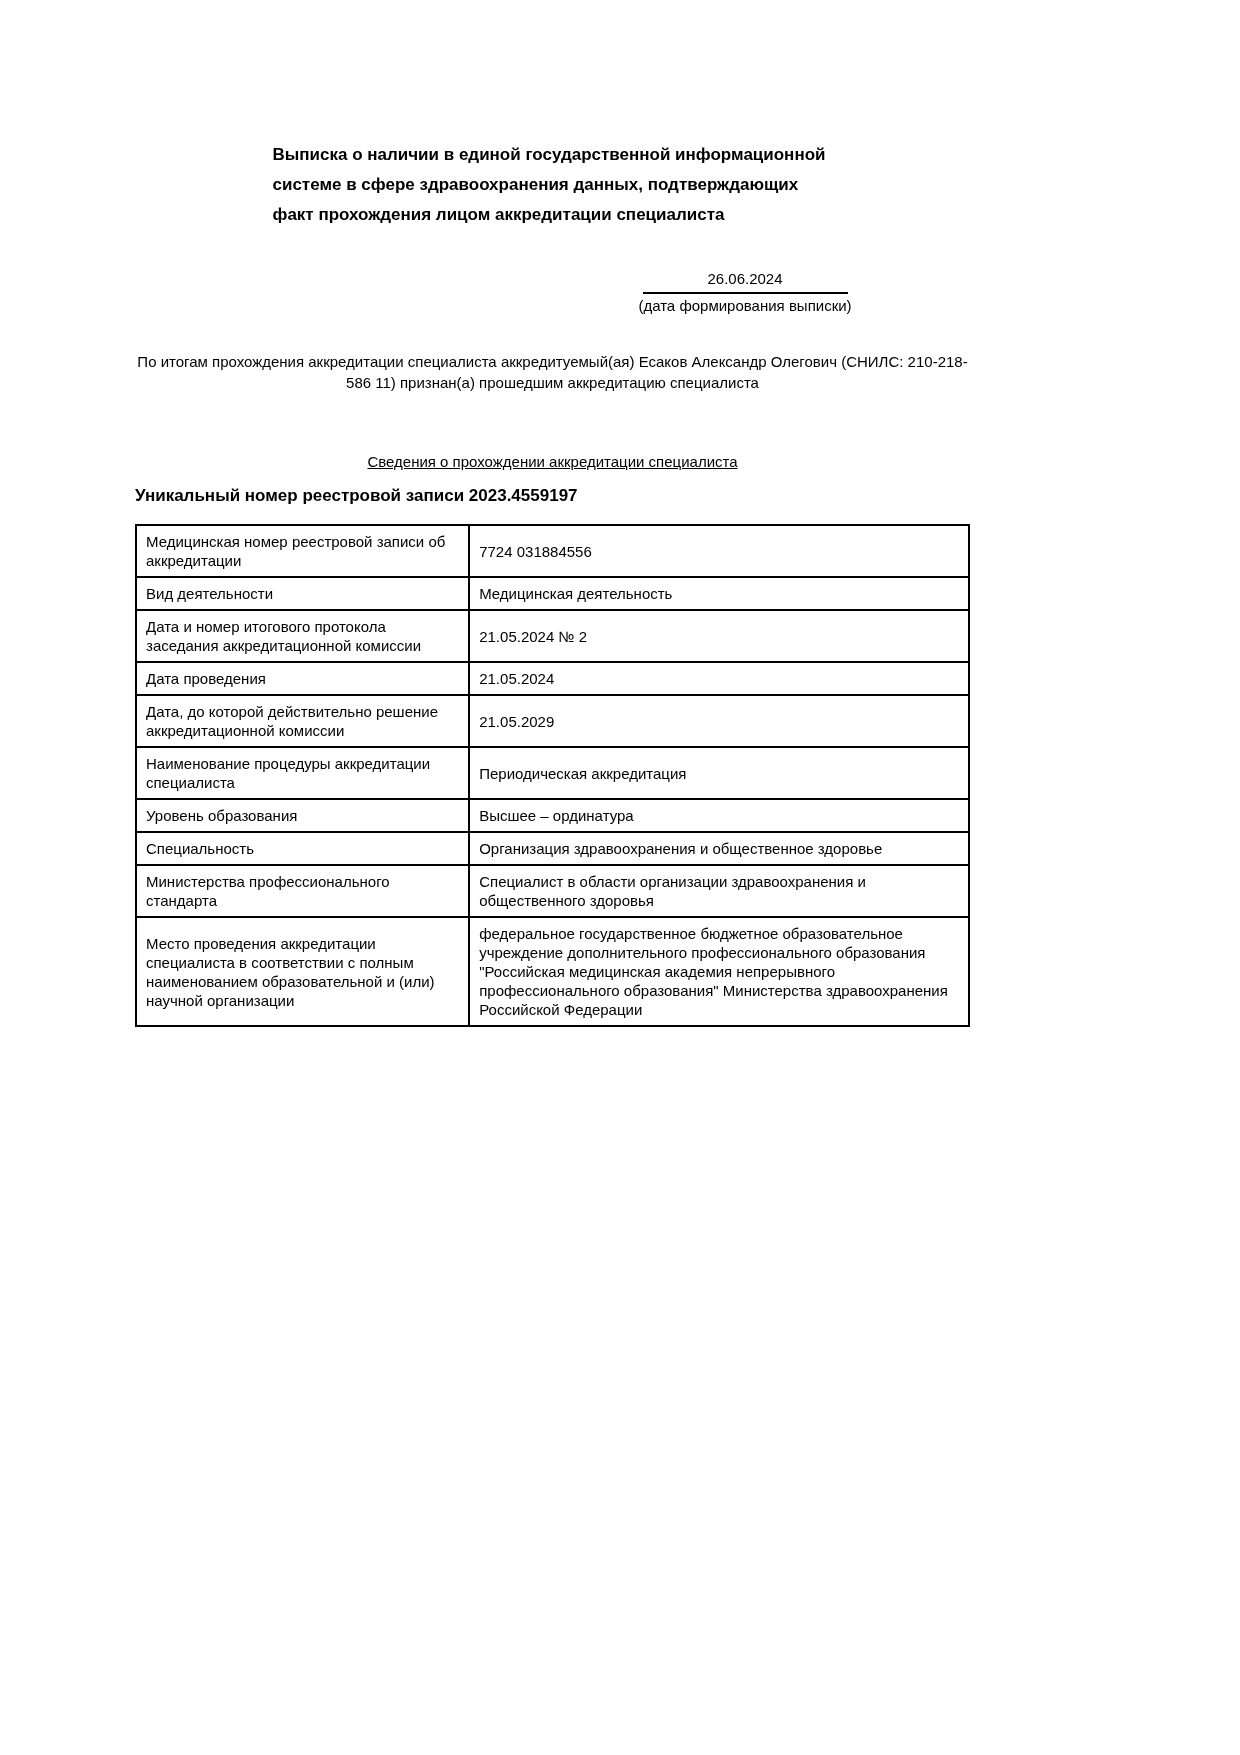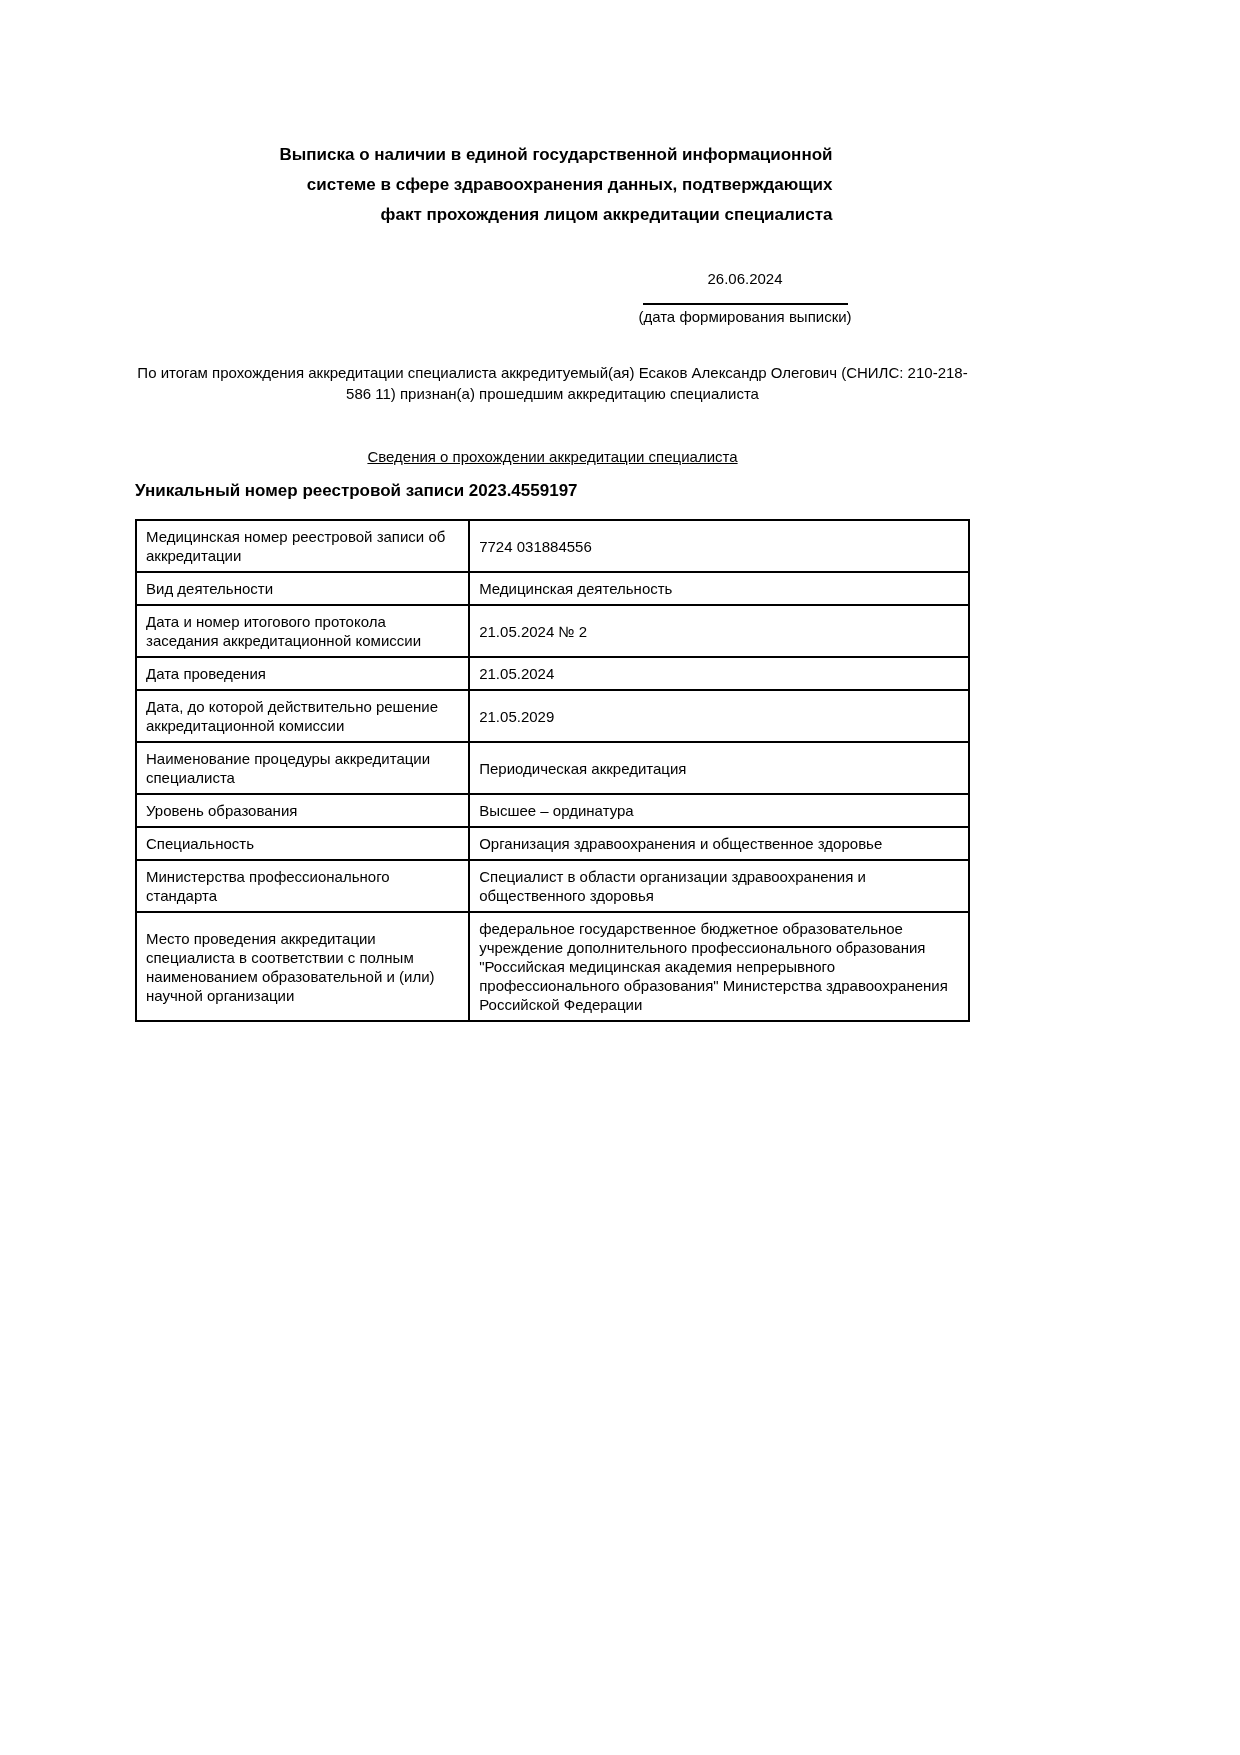--- a/index.html
+++ b/index.html
@@ -17,50 +17,50 @@
   }
   .page {
     position: relative;
     width: 835px;
     margin-left: 135px;
     padding-top: 140px;
   }
   .doc-title {
     font-size: 17px;
     font-weight: bold;
-    text-align: right;
+    text-align: left;
     line-height: 30px;
     max-width: 560px;
     margin: 0 auto;
   }
   .date-block {
     width: 240px;
     margin: 40px 105px 0 auto;
     text-align: center;
     font-size: 15px;
     line-height: 18px;
   }
   .date-value {
     width: 205px;
     margin: 0 auto;
     border-bottom: 2px solid #000000;
-    padding-bottom: 15px;
+    padding-bottom: 4px;
   }
   .date-caption {
     margin-top: 3px;
     white-space: nowrap;
   }
   .intro {
     margin: 36px 0 0 0;
     font-size: 15px;
     line-height: 21px;
     text-align: center;
   }
   .subtitle {
-    margin-top: 44px;
+    margin-top: 60px;
     font-size: 15px;
     text-align: center;
     text-decoration: underline;
   }
   .registry-heading {
     margin-top: 16px;
     font-size: 17px;
     font-weight: bold;
     text-align: left;
   }

